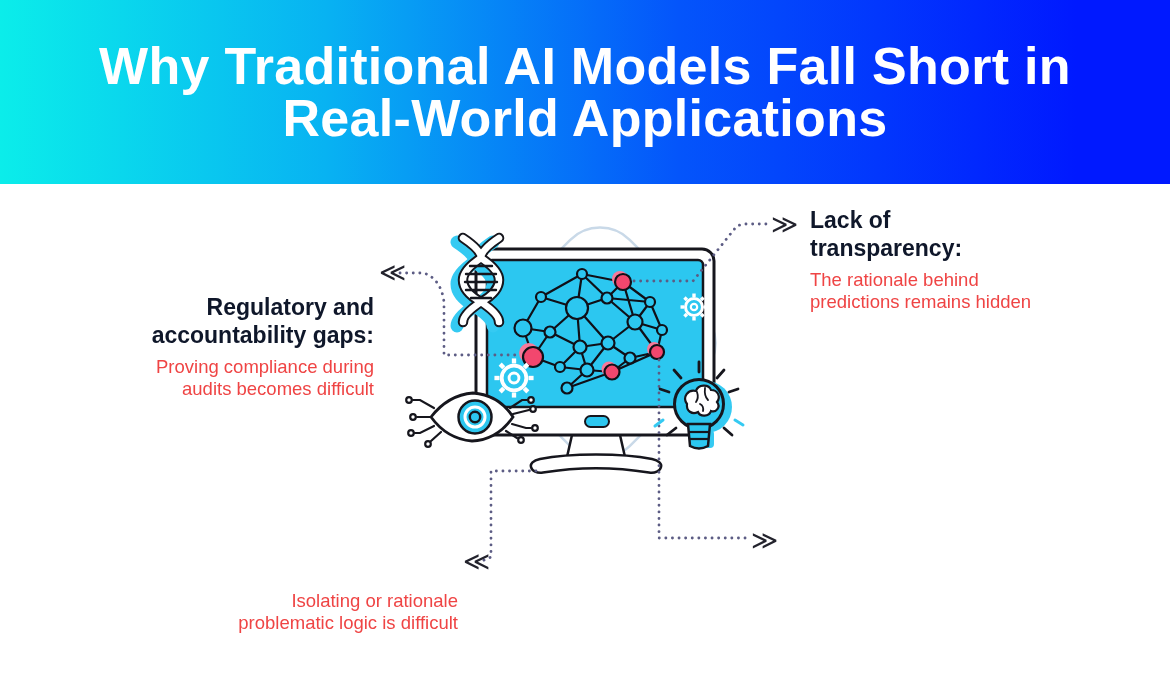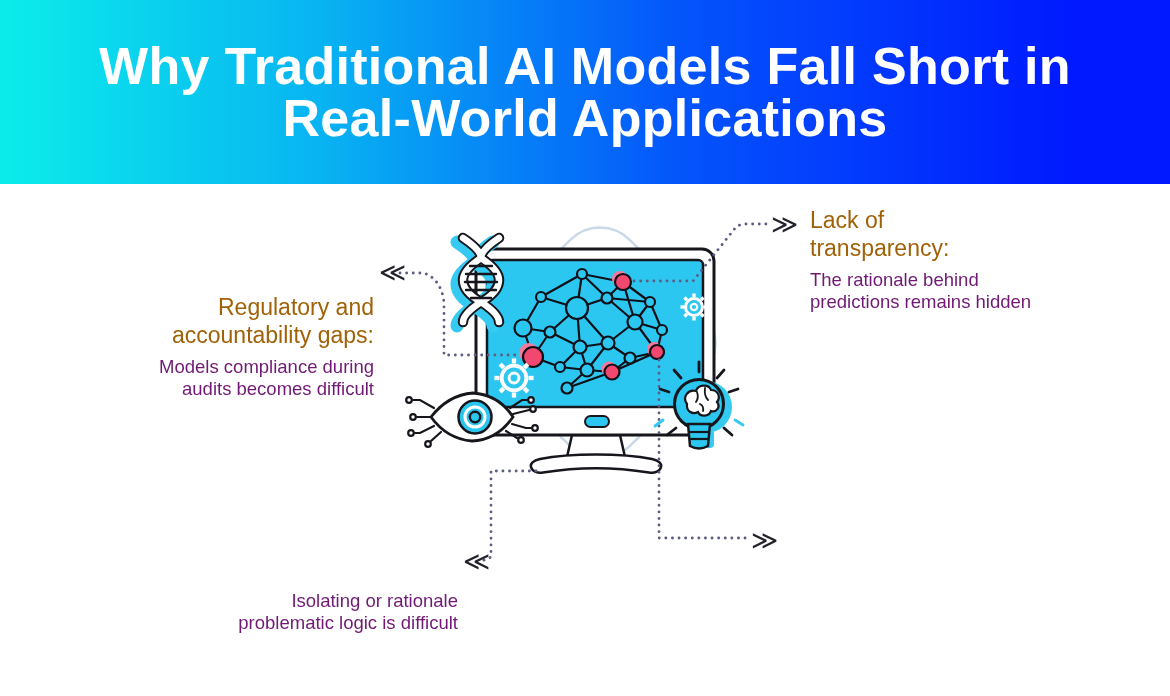--- a/index.html
+++ b/index.html
@@ -11,24 +11,24 @@
     position:absolute;left:0;top:0;width:1170px;height:184px;
     background:linear-gradient(90deg,#0BEDEA 0%,#08B2F2 28%,#0455FB 58%,#0019FF 92%);
     display:flex;align-items:center;justify-content:center;
   }
   .header h1{
     margin:0;color:#ffffff;font-size:52px;line-height:52px;font-weight:800;
     text-align:center;white-space:pre-line;letter-spacing:.3px;
   }
   .callout{position:absolute;}
   .callout .t{
-    font-size:23px;line-height:28px;font-weight:400;color:#a16207;white-space:pre-line;
+    font-size:23px;line-height:28px;font-weight:700;color:#0f172a;white-space:pre-line;
   }
   .callout .b{
-    font-size:18.5px;line-height:22px;font-weight:400;color:#701a75;
+    font-size:18.5px;line-height:22px;font-weight:400;color:#ef4444;
     white-space:pre-line;margin-top:7px;
   }
   .align-right{text-align:right;margin-top:40px;}
   .arrow{
     position:absolute;font-family:"DejaVu Sans",sans-serif;font-size:26px;
     line-height:1;color:#23232d;font-weight:400;
   }
   .illustration{position:absolute;left:380px;top:195px;width:420px;height:390px;}
 </style>
 </head>
@@ -209,21 +209,21 @@
     <g stroke="#35CAF2" stroke-width="3" stroke-linecap="round">
       <line x1="663" y1="420" x2="655" y2="426"></line>
       <line x1="735" y1="420" x2="743" y2="425"></line>
     </g>
   </g>
 </svg>
 
 <div class="callout align-right" style="right:796px;top:253px;">
   <div class="t">Regulatory and
 accountability gaps:</div>
-  <div class="b">Models compliance during
+  <div class="b">Proving compliance during
 audits becomes difficult</div>
 </div>
 <span class="arrow" style="left:379px;top:259px;">≪</span>
 
 <div class="callout" style="left:810px;top:206px;">
   <div class="t">Lack of
 transparency:</div>
   <div class="b">The rationale behind
 predictions remains hidden</div>
 </div>

